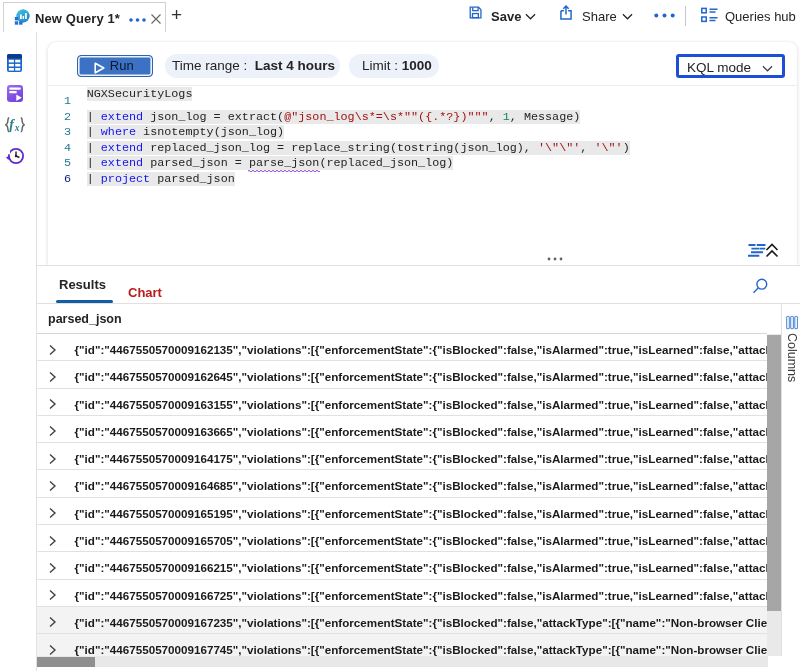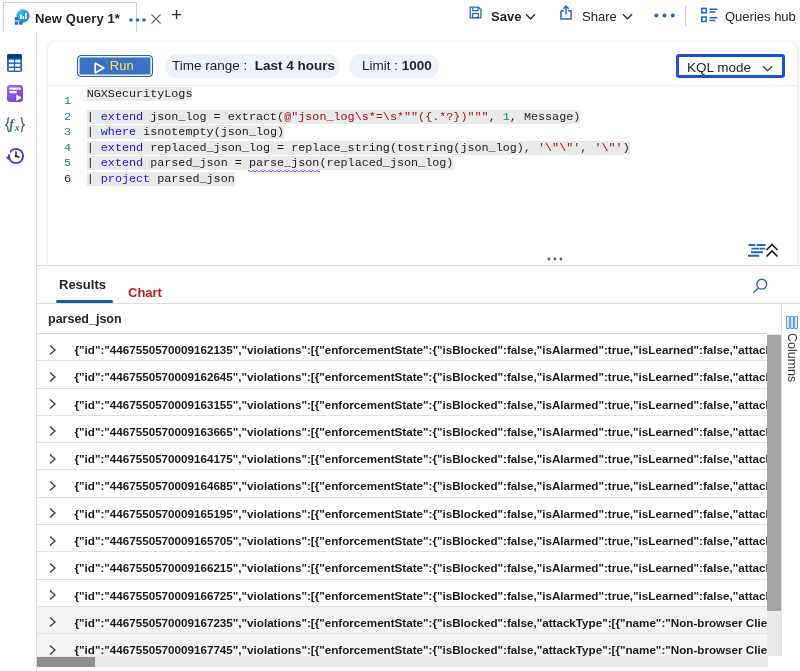--- a/index.html
+++ b/index.html
@@ -1,36 +1,36 @@
 <!DOCTYPE html>
 <html><head>
 <meta charset="utf-8">
 <style>
   * { margin:0; padding:0; box-sizing:border-box; }
   html,body { width:800px; height:671px; background:#fff; overflow:hidden;
     font-family:"Liberation Sans", sans-serif; color:#242424; }
   
   #topbar { position:absolute; left:0; top:0; width:800px; height:32px; background:#fff; }
-  #tab { position:absolute; left:3px; top:2px; width:134px; height:30px; background:#fff;
+  #tab { position:absolute; left:3px; top:2px; width:163px; height:30px; background:#fff;
     border:1px solid #d1d1d1; border-bottom:none; border-radius:0; }
   #tabname { position:absolute; left:31px; top:8px; font-size:13px; font-weight:bold; color:#242424; letter-spacing:0.1px;}
   #plus { position:absolute; left:171px; top:4px; font-size:19px; font-weight:300; color:#323130; }
   #topright { position:absolute; left:0; top:0; width:800px; height:32px; font-size:13px; color:#242424; }
   #topright .itm { position:absolute; }
   #topright svg { display:block; }
   
   #sidebar { position:absolute; left:0; top:32px; width:37px; height:639px; background:#fff; border-right:1px solid #e1e1e1; }
   #sidebar svg { position:absolute; left:6px; }
   
   #card { position:absolute; left:48px; top:42px; width:749px; height:223px; background:#fff;
     border-radius:8px 8px 0 0; box-shadow:0 1px 4px rgba(0,0,0,0.14), 0 0 1px rgba(0,0,0,0.10); }
   #toolbar { position:absolute; left:0; top:0; width:100%; height:44px; border-bottom:1px solid #ededed; }
   #runbtn { position:absolute; left:28.5px; top:13px; width:76.5px; height:22px; background:#3b72c4;
     border:1px solid #2d63b2; border-radius:4px; box-shadow:inset 0 0 0 1.6px rgba(255,255,255,0.9);
-    color:#fde047; font-size:13px; text-align:center; line-height:20px; }
+    color:#0f172a; font-size:13px; text-align:center; line-height:20px; }
   .pill { position:absolute; top:11.5px; height:24px; background:#edf1fa; border-radius:12.5px;
     font-size:13.5px; line-height:24px; color:#242424; white-space:nowrap; overflow:hidden; }
   #timepill { left:117px; width:175px; padding:0 0 0 7px; }
   #limitpill { left:301px; width:90px; padding:0 0 0 13px; }
   #kqlmode { position:absolute; left:628px; top:12px; width:109px; height:24px; border:3px solid #1d4ed8;
     border-radius:3px; font-size:13.5px; line-height:22px; padding-left:8px; color:#242424; }
   
   #editor { position:absolute; left:0; top:45px; width:100%; height:160px;
     font-family:"Liberation Mono", monospace; font-size:11.75px; line-height:15.5px; white-space:pre; }
   .ln { position:absolute; width:23px; text-align:right; color:#237893; }

